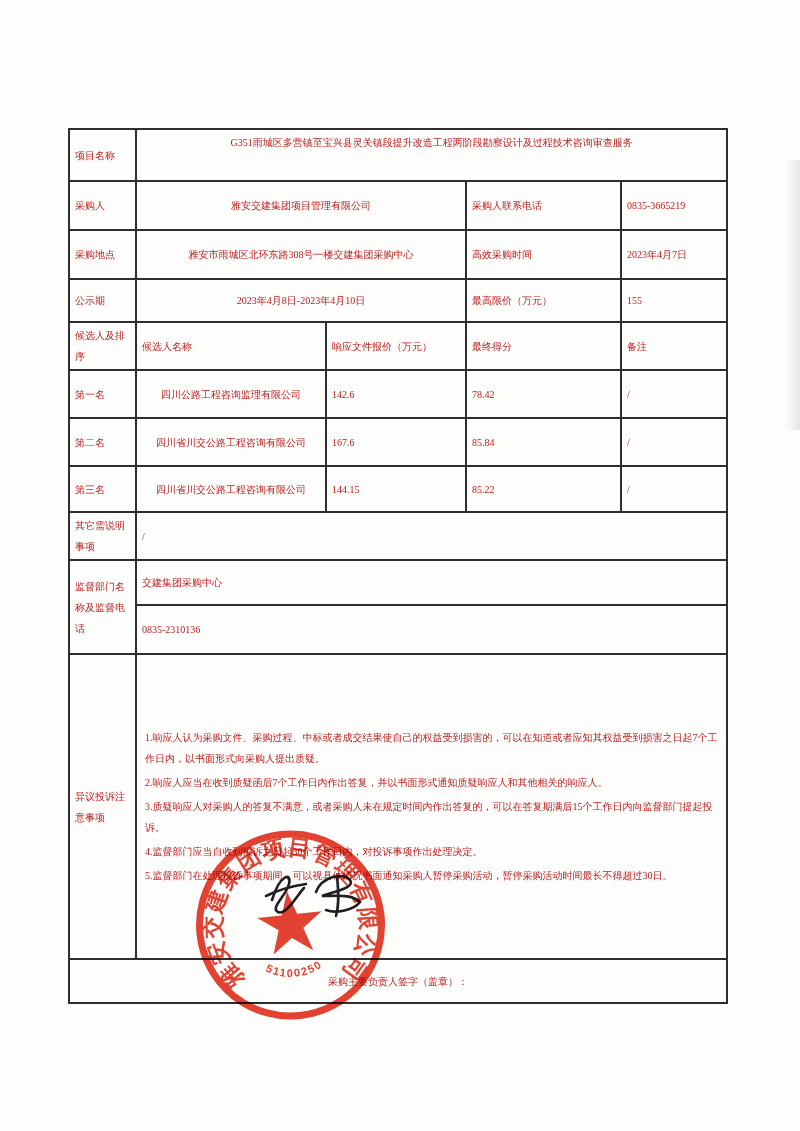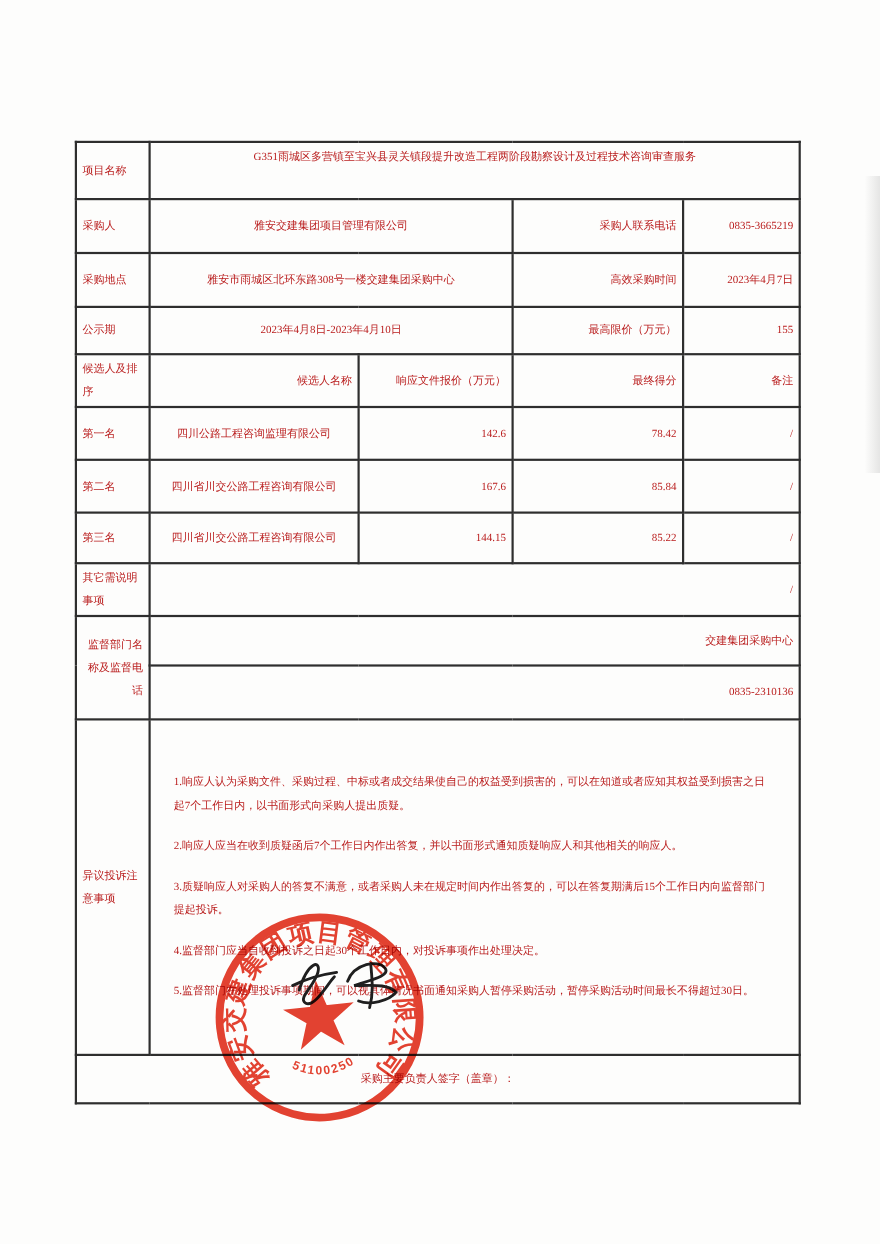--- a/index.html
+++ b/index.html
@@ -23,25 +23,25 @@
     border-collapse:collapse;table-layout:fixed;
     font-size:10px;line-height:21px;color:#b91c1c;
   }
   table.main td{
     border:2px solid #2e2e2e;
     padding:2px 5px;
     vertical-align:middle;
     word-break:break-all;
   }
   td.lab{text-align:left;padding-left:4px;padding-right:2px;}
-  td.ctr{text-align:right;}
+  td.ctr{text-align:left;}
   td.lft{text-align:center;}
   td.notes-cell{padding:10px 8px;}
-  .note-line{margin:16px;text-align:left;}
-  .sup-label{text-align:right;padding:0 2px;}
+  .note-line{margin:3px;text-align:left;}
+  .sup-label{text-align:left;padding:0 2px;}
   
   .seal{
     position:absolute;left:190px;top:820px;width:200px;height:200px;
     transform:rotate(-6deg);
     mix-blend-mode:multiply;
     opacity:.92;
     pointer-events:none;
   }
   
   .signature{

